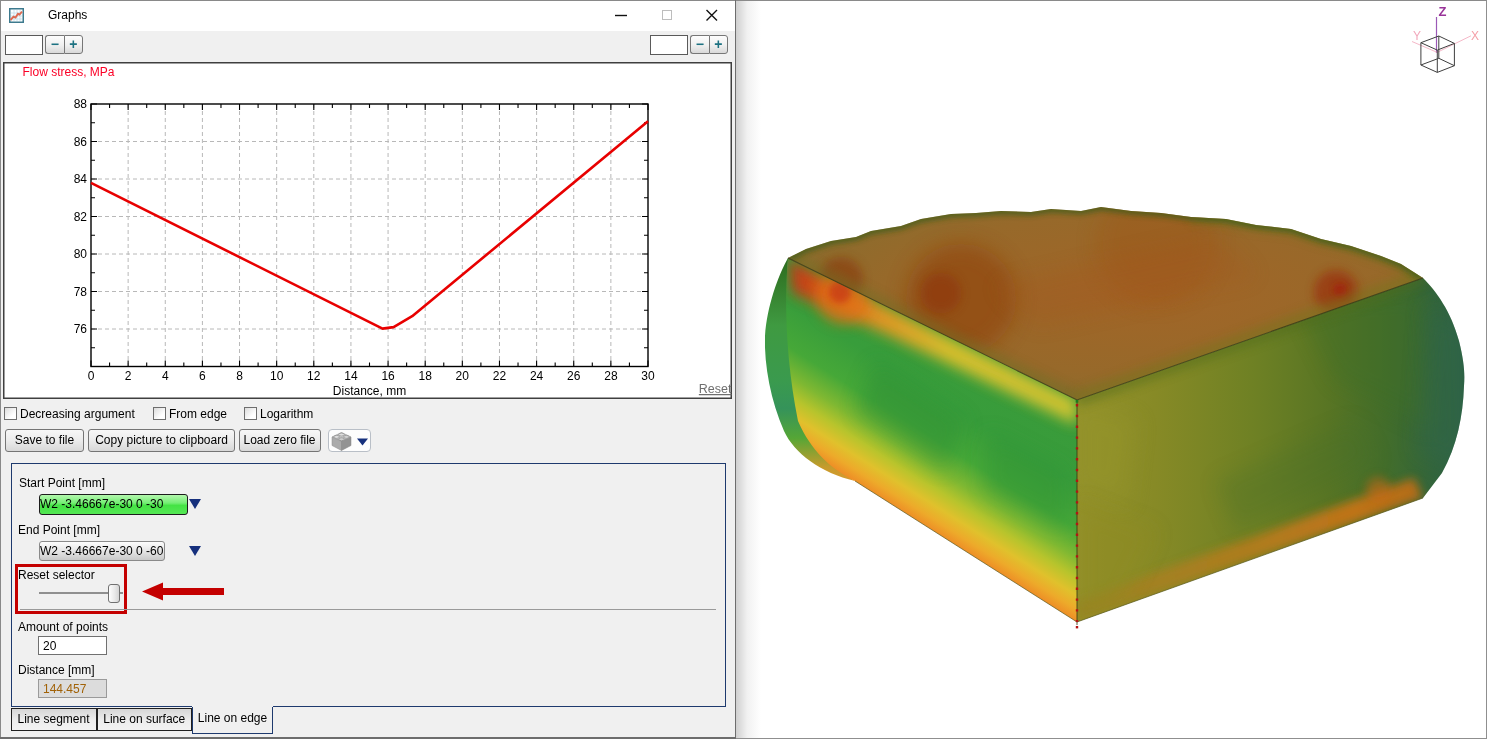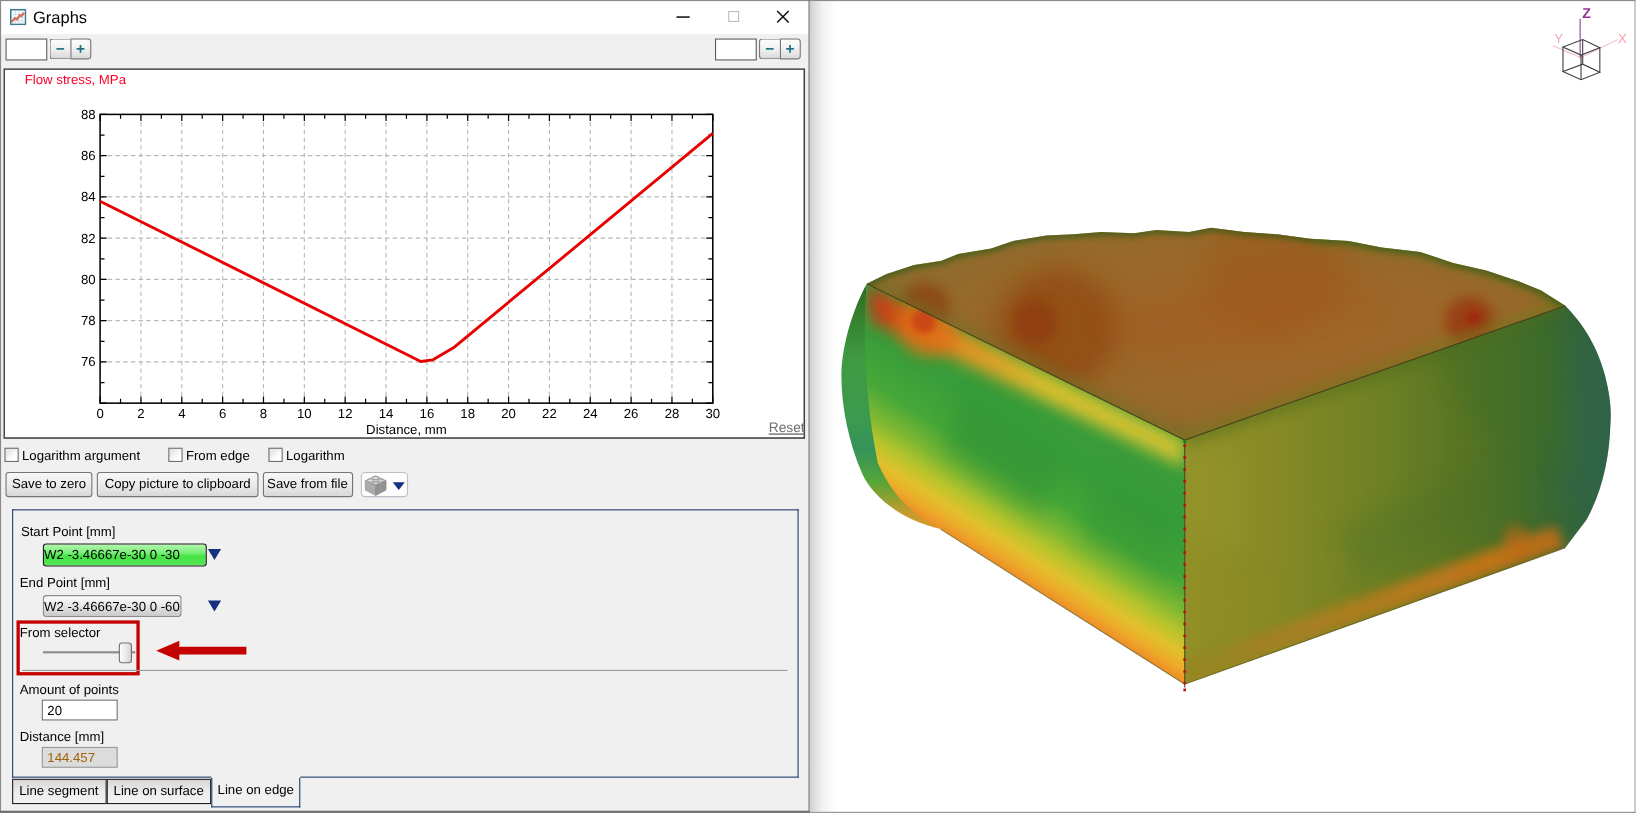--- a/index.html
+++ b/index.html
@@ -6,21 +6,21 @@
 body{width:1487px;height:739px;position:relative;overflow:hidden;background:#fff;
   font-family:"Liberation Sans",sans-serif;font-size:12px;color:#000;}
 .abs{position:absolute;}
 
 #canvasR{position:absolute;left:736px;top:0;width:751px;height:739px;background:#fff;
   border-top:1px solid #8a8a8a;border-right:1px solid #8f8f8f;border-bottom:1px solid #8f8f8f;box-sizing:border-box;}
 #lshadow{position:absolute;left:736.4px;top:1px;width:25px;height:737px;
   background:linear-gradient(to right,rgba(80,80,80,0.27),rgba(120,120,120,0.10) 45%,rgba(255,255,255,0));}
 
 #titlebar{position:absolute;left:1px;top:1px;width:734px;height:30px;background:#fff;}
-#wtitle{position:absolute;left:30px;top:8px;font-size:15px;}
+#wtitle{position:absolute;left:48px;top:8px;font-size:12px;}
 #toolbar{position:absolute;left:1px;top:31px;width:734px;height:31px;background:#f0f0f0;}
 #winborderL{position:absolute;left:0;top:0;width:1px;height:739px;background:#898989;}
 #winborderT{position:absolute;left:0;top:0;width:736px;height:1px;background:#898989;}
 #winborderR{position:absolute;left:734.6px;top:0;width:1.8px;height:739px;background:#6d6d6d;}
 #winborderB{position:absolute;left:0;top:737px;width:736px;height:2px;background:#6d6d6d;}
 #lowpanel{position:absolute;left:1px;top:399px;width:733.5px;height:338px;background:#f0f0f0;}
 .tinput{position:absolute;top:35px;width:36px;height:18px;border:1px solid #5a5a5a;background:#fff;}
 .spin{position:absolute;top:35px;width:38px;height:19px;display:flex;}
 .spin b{flex:1;border:1px solid #777;background:linear-gradient(#fdfdfd,#efefef 55%,#d9d9d9);
  color:#1d7282;font-size:14px;font-weight:bold;text-align:center;line-height:17px;}
@@ -241,29 +241,29 @@
 <text x="570.7" y="318" font-size="12" text-anchor="middle">26</text>
 <text x="607.9" y="318" font-size="12" text-anchor="middle">28</text>
 <text x="645.0" y="318" font-size="12" text-anchor="middle">30</text>
 <text x="366.5" y="332.5" font-size="12" text-anchor="middle">Distance, mm</text>
 <polyline points="88.0,120.9 379.5,266.6 390.6,265.1 409.2,254.2 645.0,59.3" fill="none" stroke="#e80000" stroke-width="2.6" stroke-linejoin="round"></polyline>
 <text x="728.5" y="331" font-size="12.5" text-anchor="end" fill="#6f6f6f" text-decoration="underline">Reset</text>
 </svg>
 
 <div id="lowpanel"></div>
 <div class="cb" style="left:4px"></div>
-<div class="cblab" style="left:20px">Logarithm argument</div>
+<div class="cblab" style="left:20px">Decreasing argument</div>
 <div class="cb" style="left:153px"></div>
 <div class="cblab" style="left:169px">From edge</div>
 <div class="cb" style="left:244px"></div>
 <div class="cblab" style="left:260px">Logarithm</div>
 
-<div class="pbtn" style="left:5px;width:79px">Save to zero</div>
+<div class="pbtn" style="left:5px;width:79px">Save to file</div>
 <div class="pbtn" style="left:88px;width:147px">Copy picture to clipboard</div>
-<div class="pbtn" style="left:238.5px;width:82px">Save from file</div>
+<div class="pbtn" style="left:238.5px;width:82px">Load zero file</div>
 <div class="pbtn" style="left:328px;width:43px;border-color:#b9bfc7;border-radius:4px;background:#fdfdfd;">
 <svg width="43" height="24" viewBox="0 0 43 24" style="display:block">
 <polygon points="12.5,2.5 22,7 12.5,11.5 3,7" fill="#d6d6d6" stroke="#8f8f8f" stroke-width="0.6"></polygon>
 <polygon points="3,7 12.5,11.5 12.5,20.5 3,15.5" fill="#ababab" stroke="#8f8f8f" stroke-width="0.5"></polygon>
 <polygon points="22,7 12.5,11.5 12.5,20.5 22,15.5" fill="#939393" stroke="#858585" stroke-width="0.5"></polygon>
 <ellipse cx="12.5" cy="4.6" rx="2.8" ry="1.5" fill="#dedede" stroke="#8a8a8a" stroke-width="0.7"></ellipse>
 <ellipse cx="7.6" cy="6.9" rx="2.8" ry="1.5" fill="#dedede" stroke="#8a8a8a" stroke-width="0.7"></ellipse>
 <ellipse cx="17.4" cy="6.9" rx="2.8" ry="1.5" fill="#d2d2d2" stroke="#8a8a8a" stroke-width="0.7"></ellipse>
 <ellipse cx="12.5" cy="9.2" rx="2.8" ry="1.5" fill="#cccccc" stroke="#848484" stroke-width="0.7"></ellipse>
 <polygon points="28,8.5 39,8.5 33.5,15.5" fill="#16307d"></polygon>
@@ -276,21 +276,21 @@
 
 <div class="gblab" style="left:19px;top:476px">Start Point [mm]</div>
 <div class="combo" style="top:494px;width:149px;height:21px;border:1px solid #1c1c1c;border-radius:3px;
  background:linear-gradient(#b4f7ae,#74ee74 42%,#44e344 55%,#55e755);line-height:19px;">W2 -3.46667e-30 0 -30</div>
 <div class="tri" style="left:189px;top:499px"></div>
 <div class="gblab" style="left:18px;top:523px">End Point [mm]</div>
 <div class="combo" style="top:541px;width:126px;height:20px;border:1px solid #8a8a8a;border-radius:3px;
  background:linear-gradient(#fdfdfd,#e3e3e3 55%,#c9c9c9);line-height:18px;">W2 -3.46667e-30 0 -60</div>
 <div class="tri" style="left:189px;top:546px"></div>
 <div id="redbox"></div>
-<div class="gblab" style="left:18px;top:568px">From selector</div>
+<div class="gblab" style="left:18px;top:568px">Reset selector</div>
 <div id="sldtrack"></div>
 <div id="sldhandle"></div>
 <svg class="abs" style="left:140px;top:581px" width="86" height="21" viewBox="0 0 86 21">
 <polygon points="2,10.5 23,1.5 23,7 84,7 84,14 23,14 23,19.5" fill="#c40000"></polygon>
 </svg>
 <div id="sep"></div>
 <div class="gblab" style="left:18px;top:620px">Amount of points</div>
 <div class="ninput" style="top:636px">20</div>
 <div class="gblab" style="left:18px;top:663px">Distance [mm]</div>
 <div class="ninput" style="top:679px;background:#dcdcdc;border-color:#9a9a9a;color:#a16207;">144.457</div>

